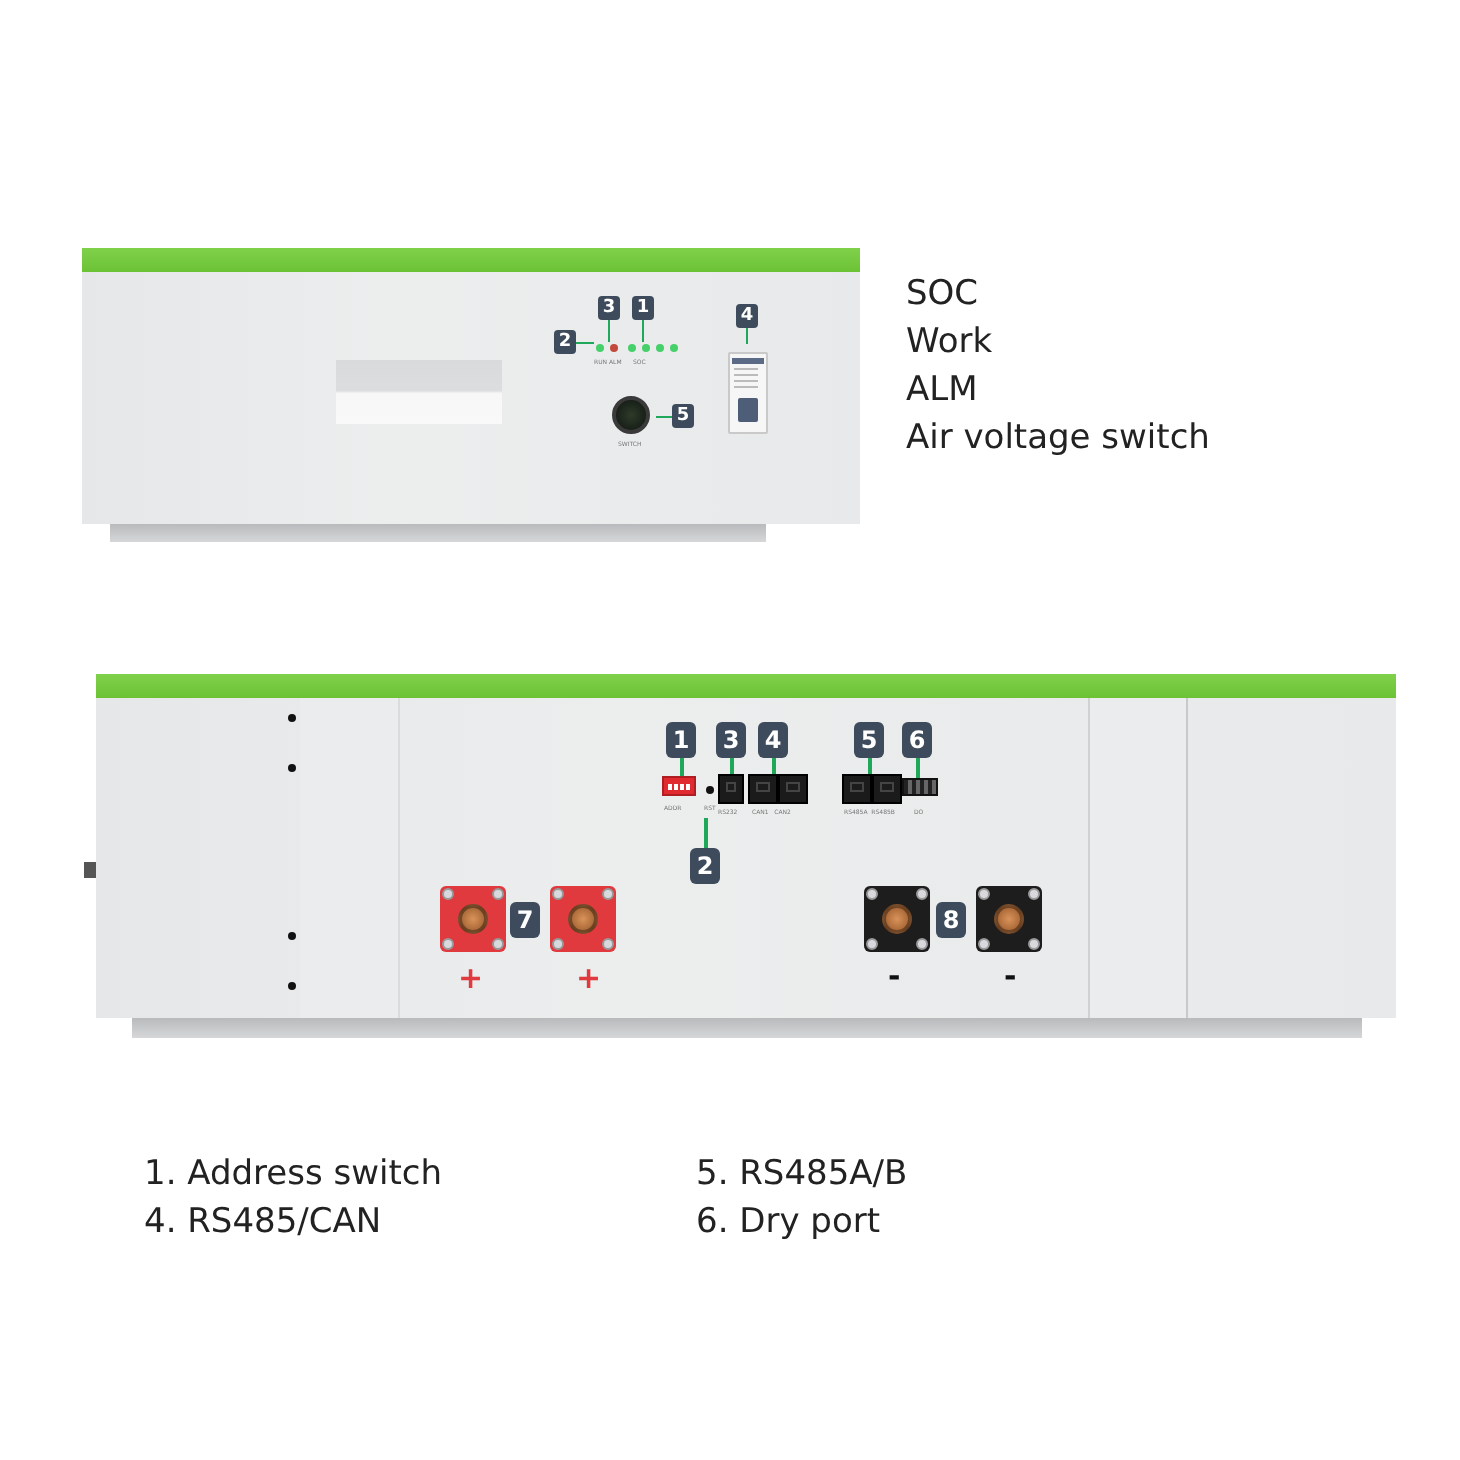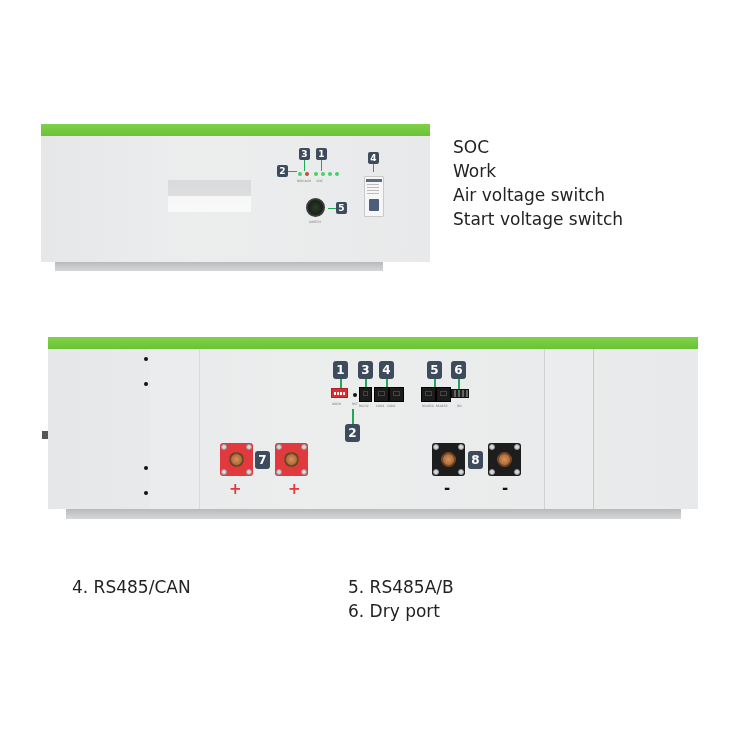--- a/index.html
+++ b/index.html
@@ -60,22 +60,22 @@
   <div class="abs" style="left:323px; top:52px; width:20px; height:41px; background:#f6f6f6; border:1px solid #c9c9c9; border-radius:1px;">
     <div class="abs" style="left:1px; top:2px; width:16px; height:3px; background:#5c6b85;"></div>
     <div class="abs" style="left:2px; top:7px; width:12px; height:10px; background:repeating-linear-gradient(#bbb 0 1px, transparent 1px 3px);"></div>
     <div class="abs" style="left:4px; top:22px; width:10px; height:12px; background:#4e5d78; border-radius:1px;"></div>
   </div>
 </div>
 
 <div class="abs" style="left:453px; top:135px;">
   <div class="legend-text">SOC</div>
   <div class="legend-text">Work</div>
+  <div class="legend-text">ALM</div>
   <div class="legend-text">Air voltage switch</div>
-  <div class="legend-text">Start voltage switch</div>
 </div>
 
 <div class="abs" style="left:48px; top:337px; width:650px; height:184px;">
   <div class="abs green" style="left:0; top:0; width:650px; height:12px;"></div>
   <div class="abs panel" style="left:0; top:12px; width:650px; height:160px;"></div>
   <div class="abs shadow-base" style="left:18px; top:172px; width:615px; height:10px;"></div>
 
   <div class="abs" style="left:102px; top:12px; width:50px; height:160px; background:#ebecee; border-right:1px solid #dadbdd;"></div>
   <div class="abs" style="left:496px; top:12px; width:50px; height:160px; background:#ebecee; border-left:1px solid #d0d1d3; border-right:1px solid #c8c9cb;"></div>
   <div class="abs" style="left:-6px; top:94px; width:6px; height:8px; background:#555;"></div>
@@ -150,18 +150,19 @@
     <div class="bolt" style="right:1px; top:1px;"></div>
     <div class="bolt" style="left:1px; bottom:1px;"></div>
     <div class="bolt" style="right:1px; bottom:1px;"></div>
     <div class="core"></div>
   </div>
   <div class="sign" style="left:396px; top:142px; color:#111;">-</div>
   <div class="sign" style="left:454px; top:142px; color:#111;">-</div>
 </div>
 
 <div class="abs" style="left:72px; top:575px;">
+  <div class="list-text">1. Address switch</div>
   <div class="list-text">4. RS485/CAN</div>
 </div>
 <div class="abs" style="left:348px; top:575px;">
   <div class="list-text">5. RS485A/B</div>
   <div class="list-text">6. Dry port</div>
 </div>
 
 </body></html>

